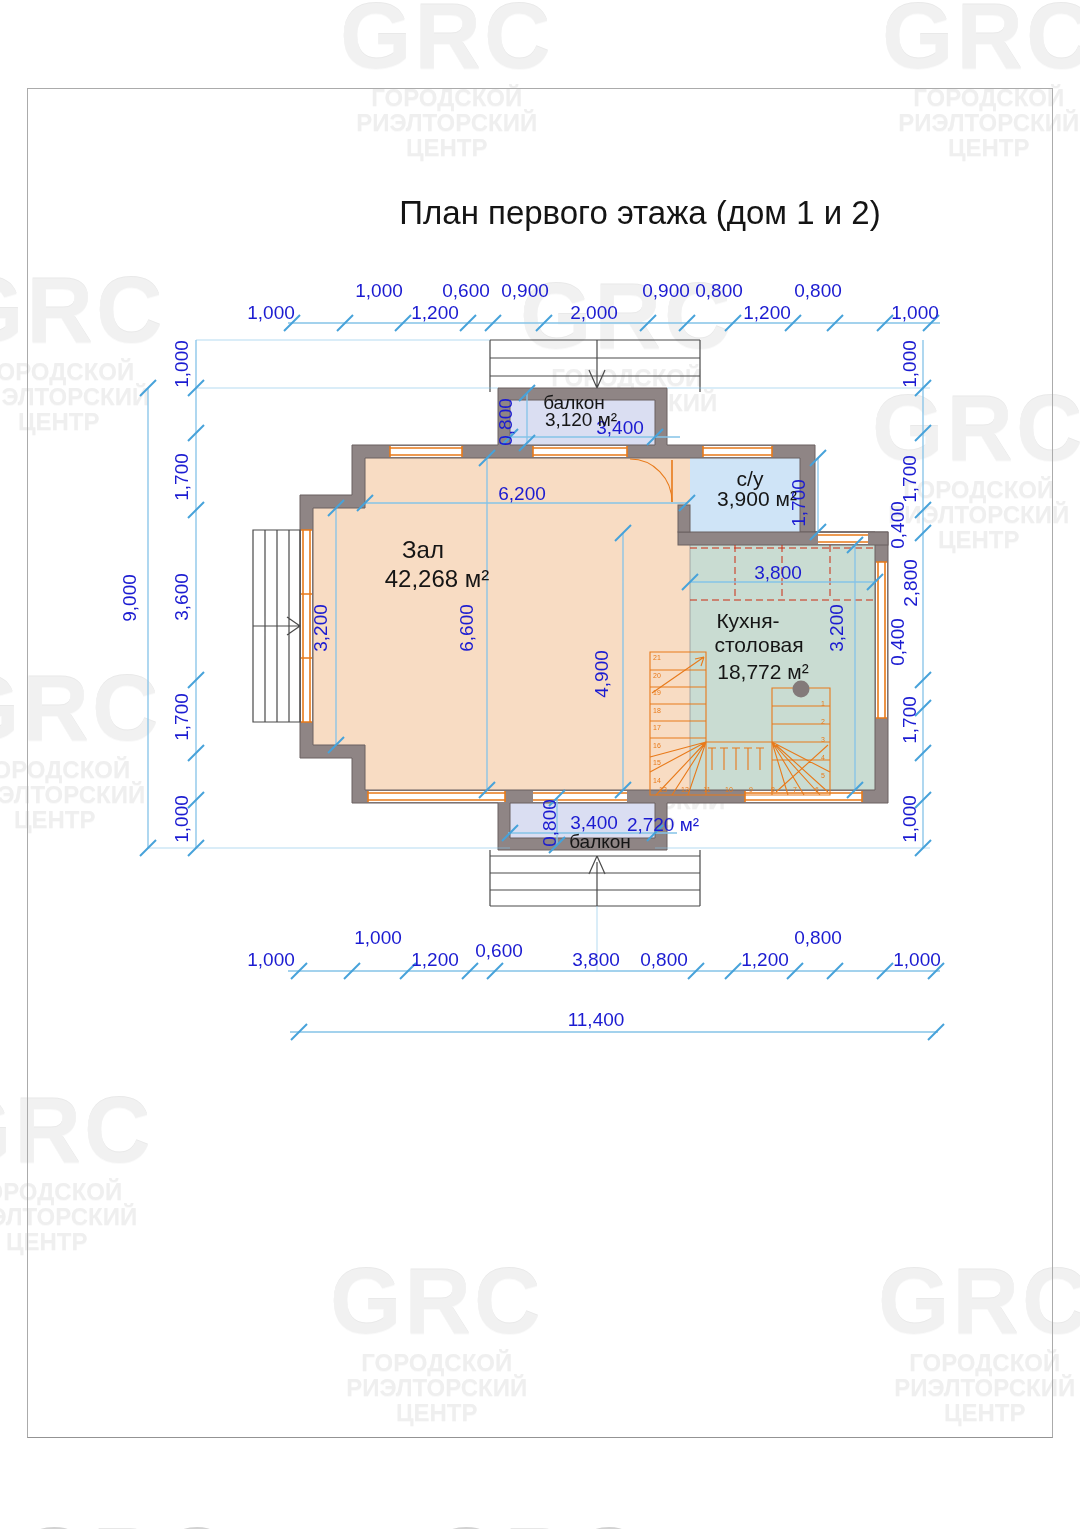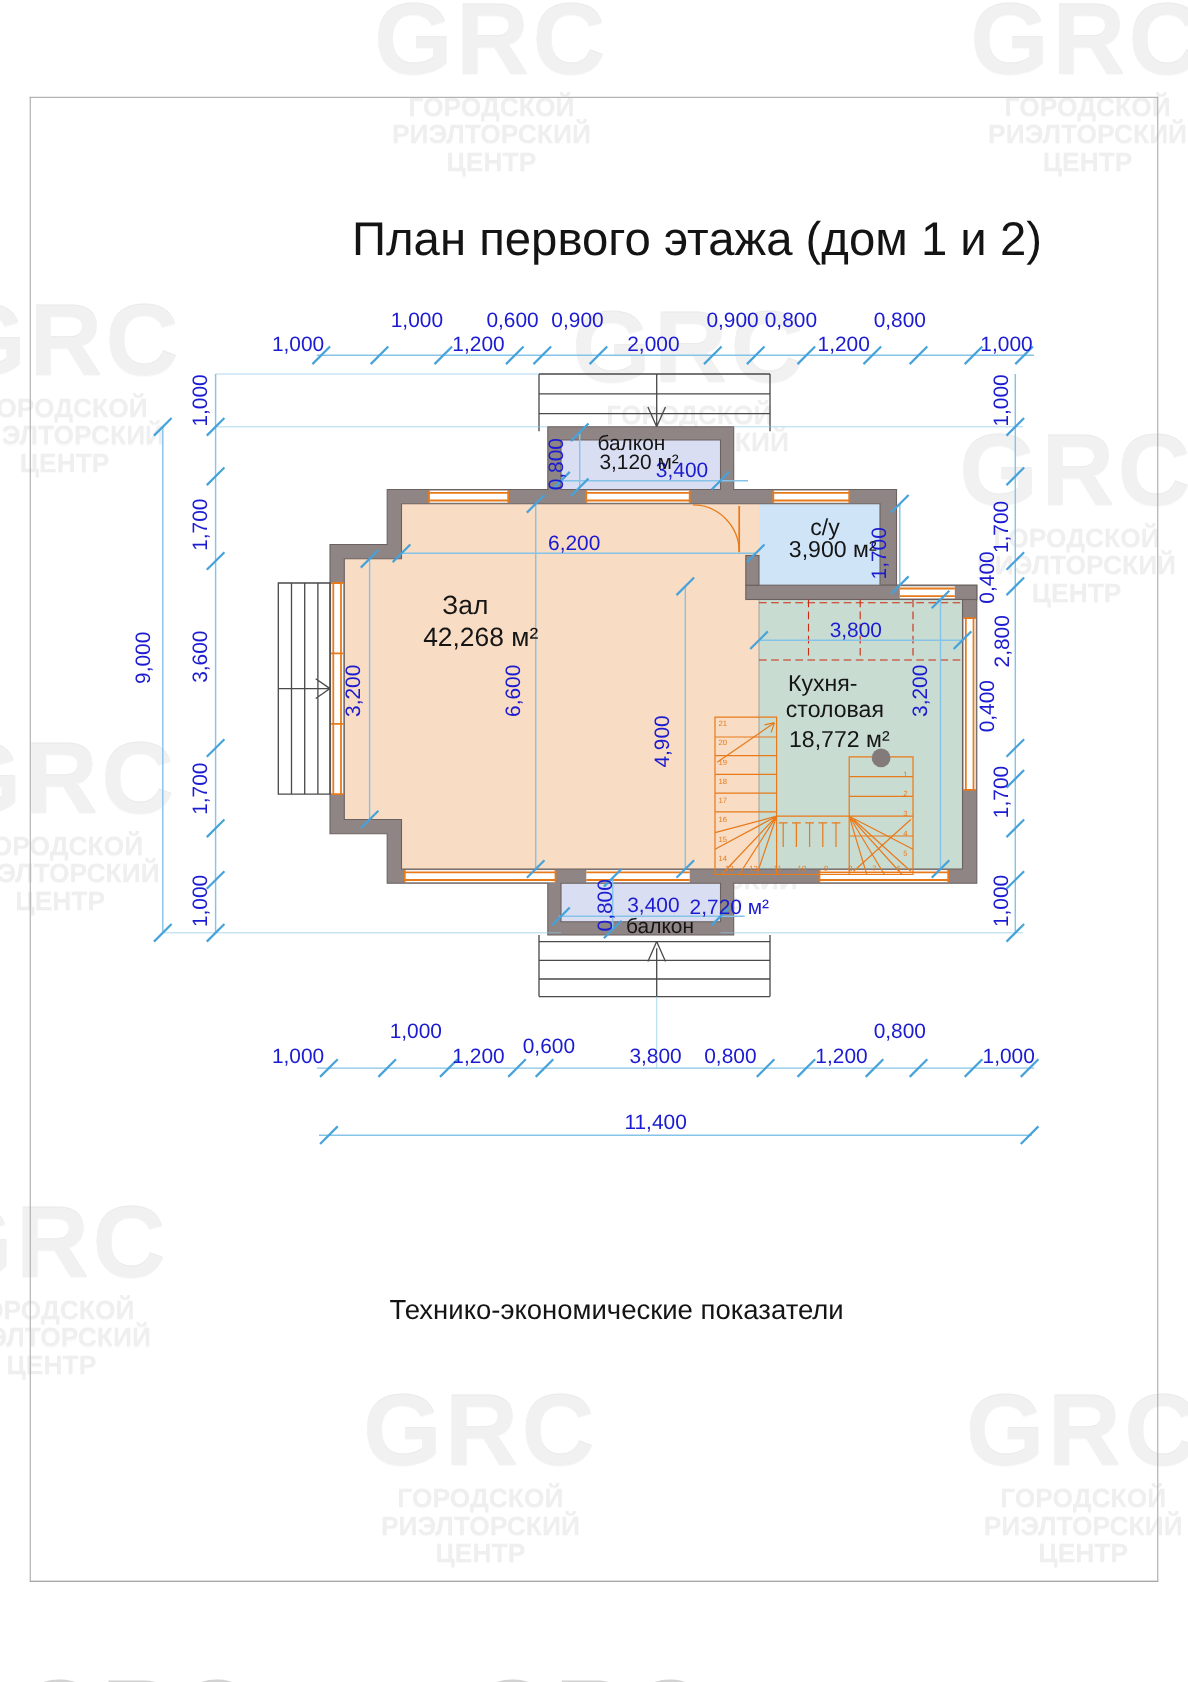--- a/index.html
+++ b/index.html
@@ -5,22 +5,22 @@
   html,body{margin:0;padding:0;background:#ffffff;}
   .page{position:relative;width:1080px;height:1529px;background:#fff;overflow:hidden;
         font-family:"Liberation Sans", sans-serif;}
   .frame{position:absolute;left:27px;top:88px;width:1026px;height:1350px;
          border:1.6px solid #ababab;border-bottom-color:#939393;box-sizing:border-box;z-index:1;}
   .wm{position:absolute;z-index:0;text-align:center;line-height:1.05;user-select:none;white-space:nowrap;}
   .wm .logo{font-size:92px;font-weight:bold;letter-spacing:3px;color:#f1f1f1;
             text-shadow:0 1px 0 #fafafa, 0 -1px 0 #e9e9e9;}
   .wm .ln{font-size:24px;font-weight:bold;color:#efefef;text-shadow:0 1px 0 #fafafa;}
   .wm.dark .logo{color:#d2d2d2;text-shadow:none;}
-  .title{position:absolute;left:320px;top:194px;width:640px;
-         font-size:43px;color:#141414;z-index:3;}
+  .title{position:absolute;left:320px;top:194px;width:640px;text-align:center;
+         font-size:33px;color:#141414;z-index:3;}
   .notes{position:absolute;left:354px;top:1176px;font-size:25px;color:#141414;
          line-height:31px;z-index:3;}
   svg.plan{position:absolute;left:0;top:0;z-index:2;}
   .wall{fill:var(--wall);stroke:var(--wall-edge);stroke-width:1;}
   .dimline{stroke:var(--dim-line);stroke-width:1.3;fill:none;}
   .ext{stroke:var(--dim-line);stroke-width:0.8;fill:none;opacity:.75;}
   .tick{stroke:var(--tick);stroke-width:2;fill:none;}
   .win{fill:#ffffff;}
   .orn{stroke:var(--orange);stroke-width:1.6;fill:none;}
   .ornthin{stroke:var(--orange);stroke-width:1.1;fill:none;}
@@ -353,15 +353,14 @@
         <text x="763" y="679" class="roomtxt" text-anchor="middle" font-size="21">18,772 м²</text>
         <text x="750" y="486" class="roomtxt" text-anchor="middle" font-size="21">с/у</text>
         <text x="757" y="506" class="roomtxt" text-anchor="middle" font-size="21">3,900 м²</text>
         <text x="574" y="409" class="roomtxt" text-anchor="middle" font-size="19">балкон</text>
         <text x="581" y="426" class="roomtxt" text-anchor="middle" font-size="19">3,120 м²</text>
         <text x="600" y="848" class="roomtxt" text-anchor="middle" font-size="19">балкон</text>
       </g>
   </svg>
 
   <div class="notes">
-    <div>Технико-экономические показатели</div>
   </div>
 </div>
 
 </body></html>

